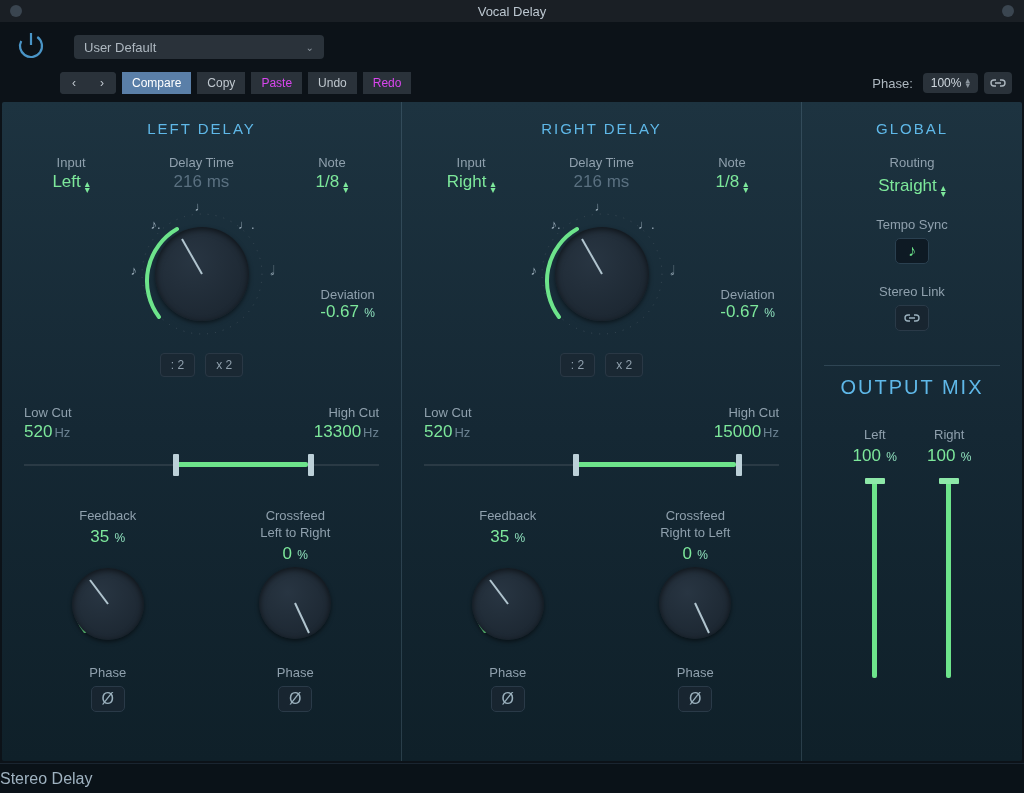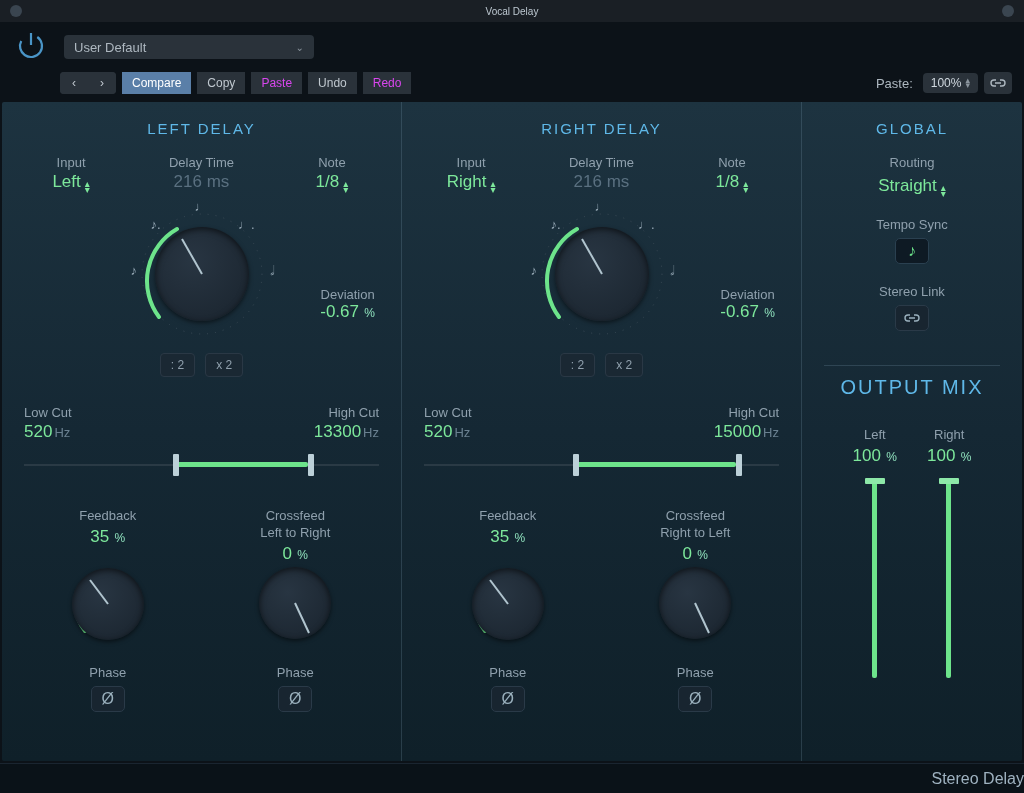--- a/index.html
+++ b/index.html
@@ -5,25 +5,25 @@
 * { box-sizing: border-box; margin: 0; padding: 0; font-family: -apple-system, "Helvetica Neue", Arial, sans-serif; }
 body { background: #000; width: 1024px; height: 793px; overflow: hidden; user-select: none; }
 
 .window { width: 1024px; height: 793px; background: #0c1218; display: flex; flex-direction: column; }
 
 
 .titlebar { height: 22px; background: #1a1f25; display: flex; align-items: center; justify-content: center; position: relative; }
 .titlebar .dot { position: absolute; width: 12px; height: 12px; border-radius: 50%; background: #3a4550; top: 5px; }
 .titlebar .dot.left { left: 10px; }
 .titlebar .dot.right { right: 10px; }
-.titlebar-text { color: #bcc7d0; font-size: 10px; font-weight: 400; }
+.titlebar-text { color: #bcc7d0; font-size: 13px; font-weight: 400; }
 
 
 .toolbar-area { padding: 6px 12px; background: #0c1218; }
-.toolbar-row1 { display: flex; align-items: center; gap: 14px; margin-bottom: 6px; }
+.toolbar-row1 { display: flex; align-items: center; gap: 24px; margin-bottom: 6px; }
 .power-btn { width: 38px; height: 38px; display: flex; align-items: center; justify-content: center; }
 .power-icon svg { stroke: #4a95c7; }
 .preset-select { flex: 0 0 250px; height: 24px; background: #2a323a; border-radius: 4px; display: flex; align-items: center; padding: 0 10px; justify-content: space-between; color: #aeb8c0; font-size: 13px; }
 .preset-select .chev { color: #8a949d; font-size: 10px; }
 
 .toolbar-row2 { display: flex; align-items: center; gap: 6px; margin-left: 48px; }
 .nav-btns { display: flex; background: #2a323a; border-radius: 4px; overflow: hidden; }
 .tbtn { height: 22px; padding: 11px 10px; background: #2a323a; color: #c0c8cf; font-size: 12px; display: flex; align-items: center; justify-content: center; border: none; }
 .tbtn.nav { width: 28px; padding: 0; }
 .tbtn.active { background: #5a7fa8; color: #fff; }
@@ -84,21 +84,21 @@
 .global-group { display: flex; flex-direction: column; align-items: center; gap: 6px; margin-bottom: 20px; }
 .global-divider { width: 100%; height: 1px; background: rgba(120,150,170,0.25); margin: 14px 0 10px; }
 .output-sliders { display: flex; gap: 30px; margin-top: 10px; }
 .out-col { display: flex; flex-direction: column; align-items: center; gap: 4px; }
 .vslider { width: 20px; height: 200px; position: relative; margin-top: 8px; }
 .vslider-track { position: absolute; left: 9px; width: 2px; top: 0; bottom: 0; background: #2a3a45; }
 .vslider-fill { position: absolute; left: 7px; width: 5px; bottom: 0; background: #6de48b; border-radius: 2px; }
 .vslider-cap { position: absolute; left: 0; width: 20px; height: 6px; background: #8de8a8; border-radius: 1px; }
 
 
-.footer { height: 30px; background: #0a1218; display: flex; align-items: center; justify-content: flex-end; color: #9fb2c0; font-size: 16px; font-weight: 300; border-top: 1px solid #1a2530; }
+.footer { height: 30px; background: #0a1218; display: flex; align-items: center; justify-content: flex-start; color: #9fb2c0; font-size: 16px; font-weight: 300; border-top: 1px solid #1a2530; }
 </style>
 </head>
 <body>
 
 <div class="window">
 
   <div class="titlebar">
     <div class="dot left"></div>
     <span class="titlebar-text">Vocal Delay</span>
     <div class="dot right"></div>
@@ -123,21 +123,21 @@
       <div class="nav-btns">
         <div class="tbtn nav">‹</div>
         <div class="tbtn nav">›</div>
       </div>
       <div class="tbtn active">Compare</div>
       <div class="tbtn">Copy</div>
       <div class="tbtn dim">Paste</div>
       <div class="tbtn">Undo</div>
       <div class="tbtn dim">Redo</div>
       <div class="spacer"></div>
-      <span class="view-label">Paste:</span>
+      <span class="view-label">Phase:</span>
       <div class="view-zoom">
         <span>100%</span>
         <span style="font-size:9px;color:#8a949d;line-height:5px">▴<br>▾</span>
       </div>
       <div class="link-btn">
         <span>
           <svg width="16" height="10" viewBox="0 0 16 10" stroke="#aeb8c0" fill="none" stroke-width="1.4">
               <path d="M5 5 H11 M6 2 H4 a3 3 0 0 0 0 6 H6 M10 2 H12 a3 3 0 0 1 0 6 H10"></path>
             </svg>
         </span>

